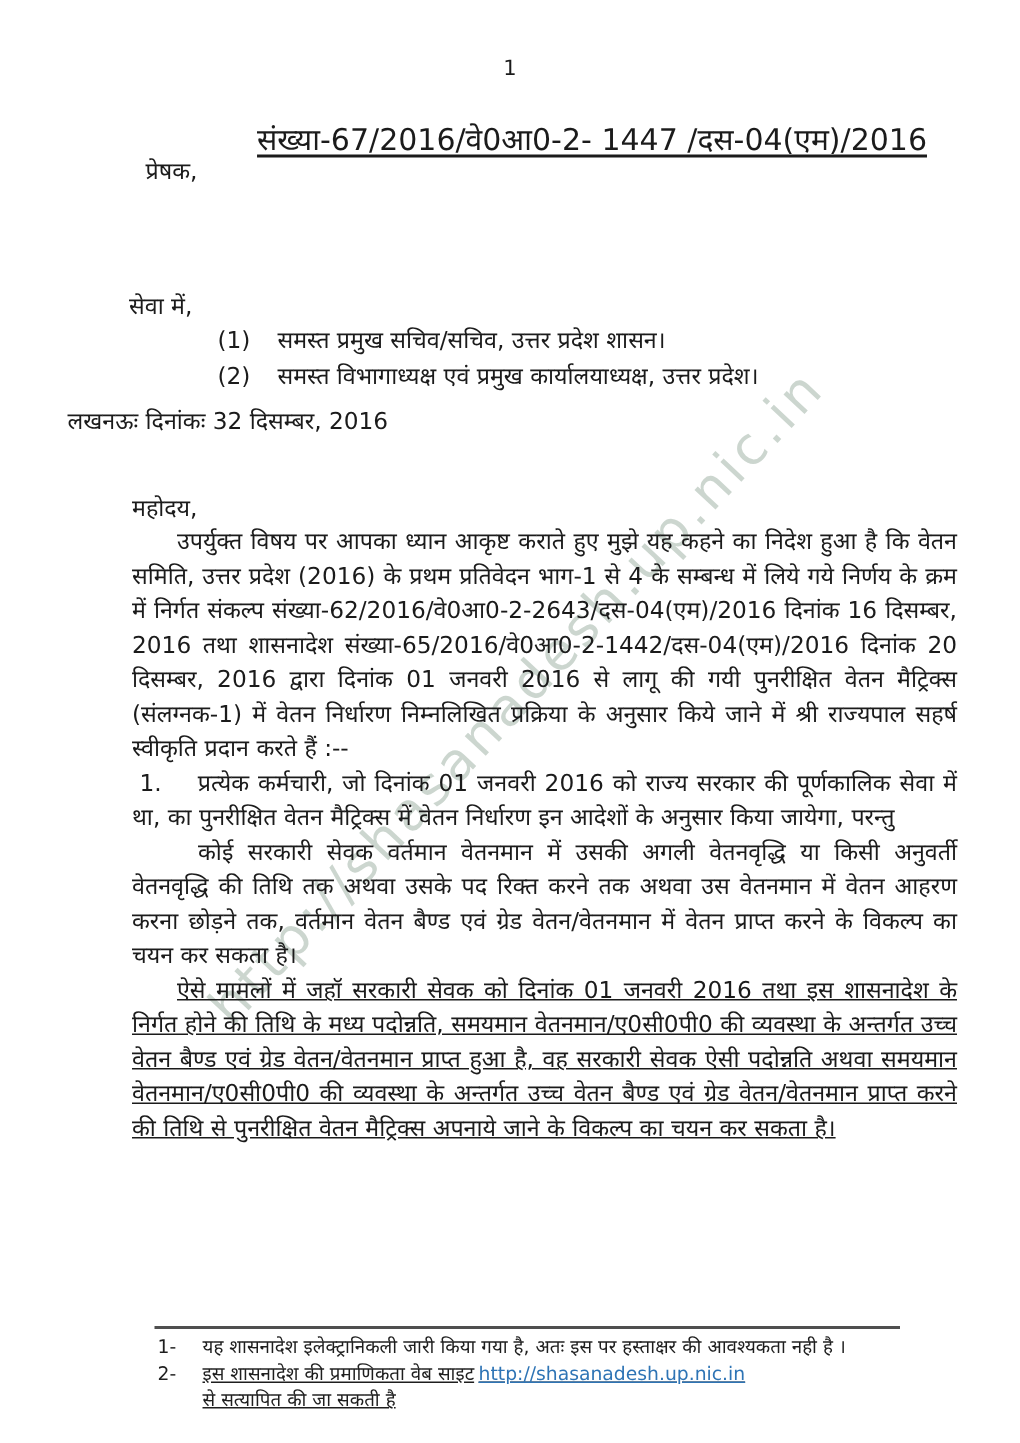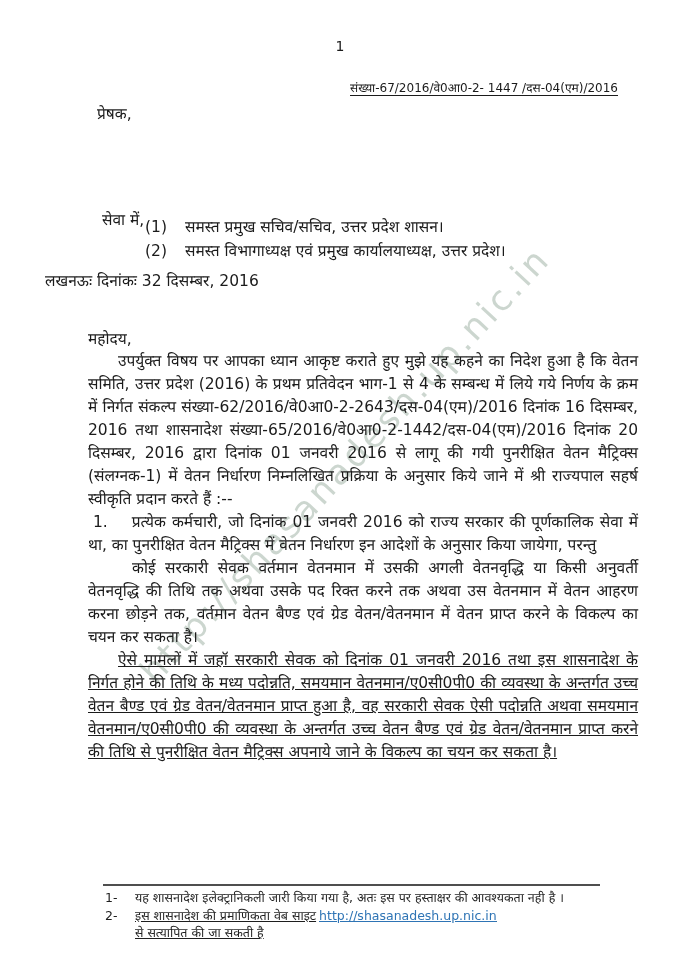--- a/index.html
+++ b/index.html
@@ -25,27 +25,27 @@
     z-index:0;
   }
   .layer { position:absolute; z-index:1; }
 
   .page-number { top:38px; left:0; width:680px; text-align:center; font-size:14px; }
 
   .ref-number {
     top:79px; right:62px;
     text-decoration:underline;
     text-underline-offset:3px;
-    font-size:12px;
+    font-size:20px;
   }
 
   .sender-label { top:102px; left:97px; }
   .sender-block { top:127px; left:140px; line-height:24px; }
 
-  .recipients-label { top:192px; left:102px;margin-top:16px; }
+  .recipients-label { top:192px; left:86px; }
   .recipients-block { top:215px; left:145px; line-height:24px; }
   .recipient-row { display:flex; }
   .recipient-row .num { width:40px; flex:0 0 40px; }
 
   .meta-row {
     top:269px; left:45px; width:485px;
     display:flex; justify-content:space-between; align-items:baseline;
   }
   .department { font-weight:bold; }
 

